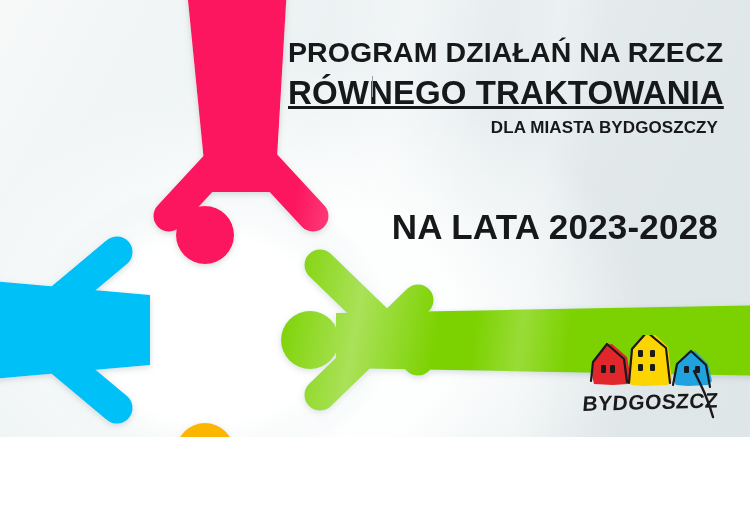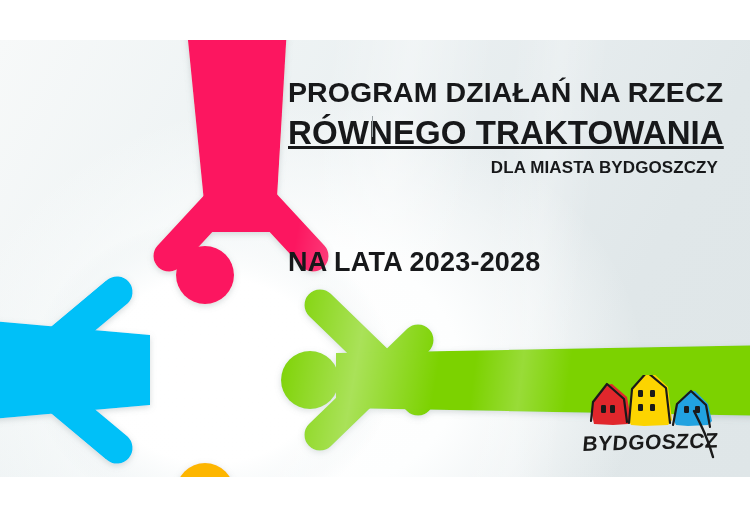--- a/index.html
+++ b/index.html
@@ -9,21 +9,20 @@
     font-family:"Liberation Sans", sans-serif;
     overflow:hidden;
   }
   #poster {
     position:relative;
     width:750px; height:437px;
     background:
       radial-gradient(ellipse 420px 330px at 300px 330px, #ffffff 0%, #fdfefe 38%, rgba(250,252,252,0.55) 62%, rgba(240,245,246,0.0) 82%),
       linear-gradient(118deg, #f7f9f9 0%, #eef3f4 28%, #e6ecee 58%, #e0e7e9 78%, #dfe6e8 100%);
     overflow:hidden;
-    margin-top:40px;
   }
   
   #poster::after{
     content:"";
     position:absolute; inset:0;
     background:
       linear-gradient(100deg, rgba(255,255,255,0.0) 40%, rgba(255,255,255,0.35) 50%, rgba(255,255,255,0.0) 60%),
       linear-gradient(97deg, rgba(255,255,255,0.0) 64%, rgba(255,255,255,0.22) 70%, rgba(255,255,255,0.0) 76%);
     pointer-events:none;
   }
@@ -54,22 +53,23 @@
   }
   .t1{ font-size:28.5px; margin-bottom:9px; }
   .t2{ font-size:33px;  margin-bottom:10px;text-decoration:underline; }
   .t3{ font-size:17px; }
 
   .years{
     position:absolute;
     right:32px;
     top:207px;
     width:430px;
+    text-align:right;
     color:#17181a;
-    font-size:27px;
+    font-size:35px;
     font-weight:bold;
     white-space:nowrap;
     letter-spacing:0.2px;
     z-index:5;
   }
 
   
   .caret{
     position:absolute;
     left:372px; top:76px;

